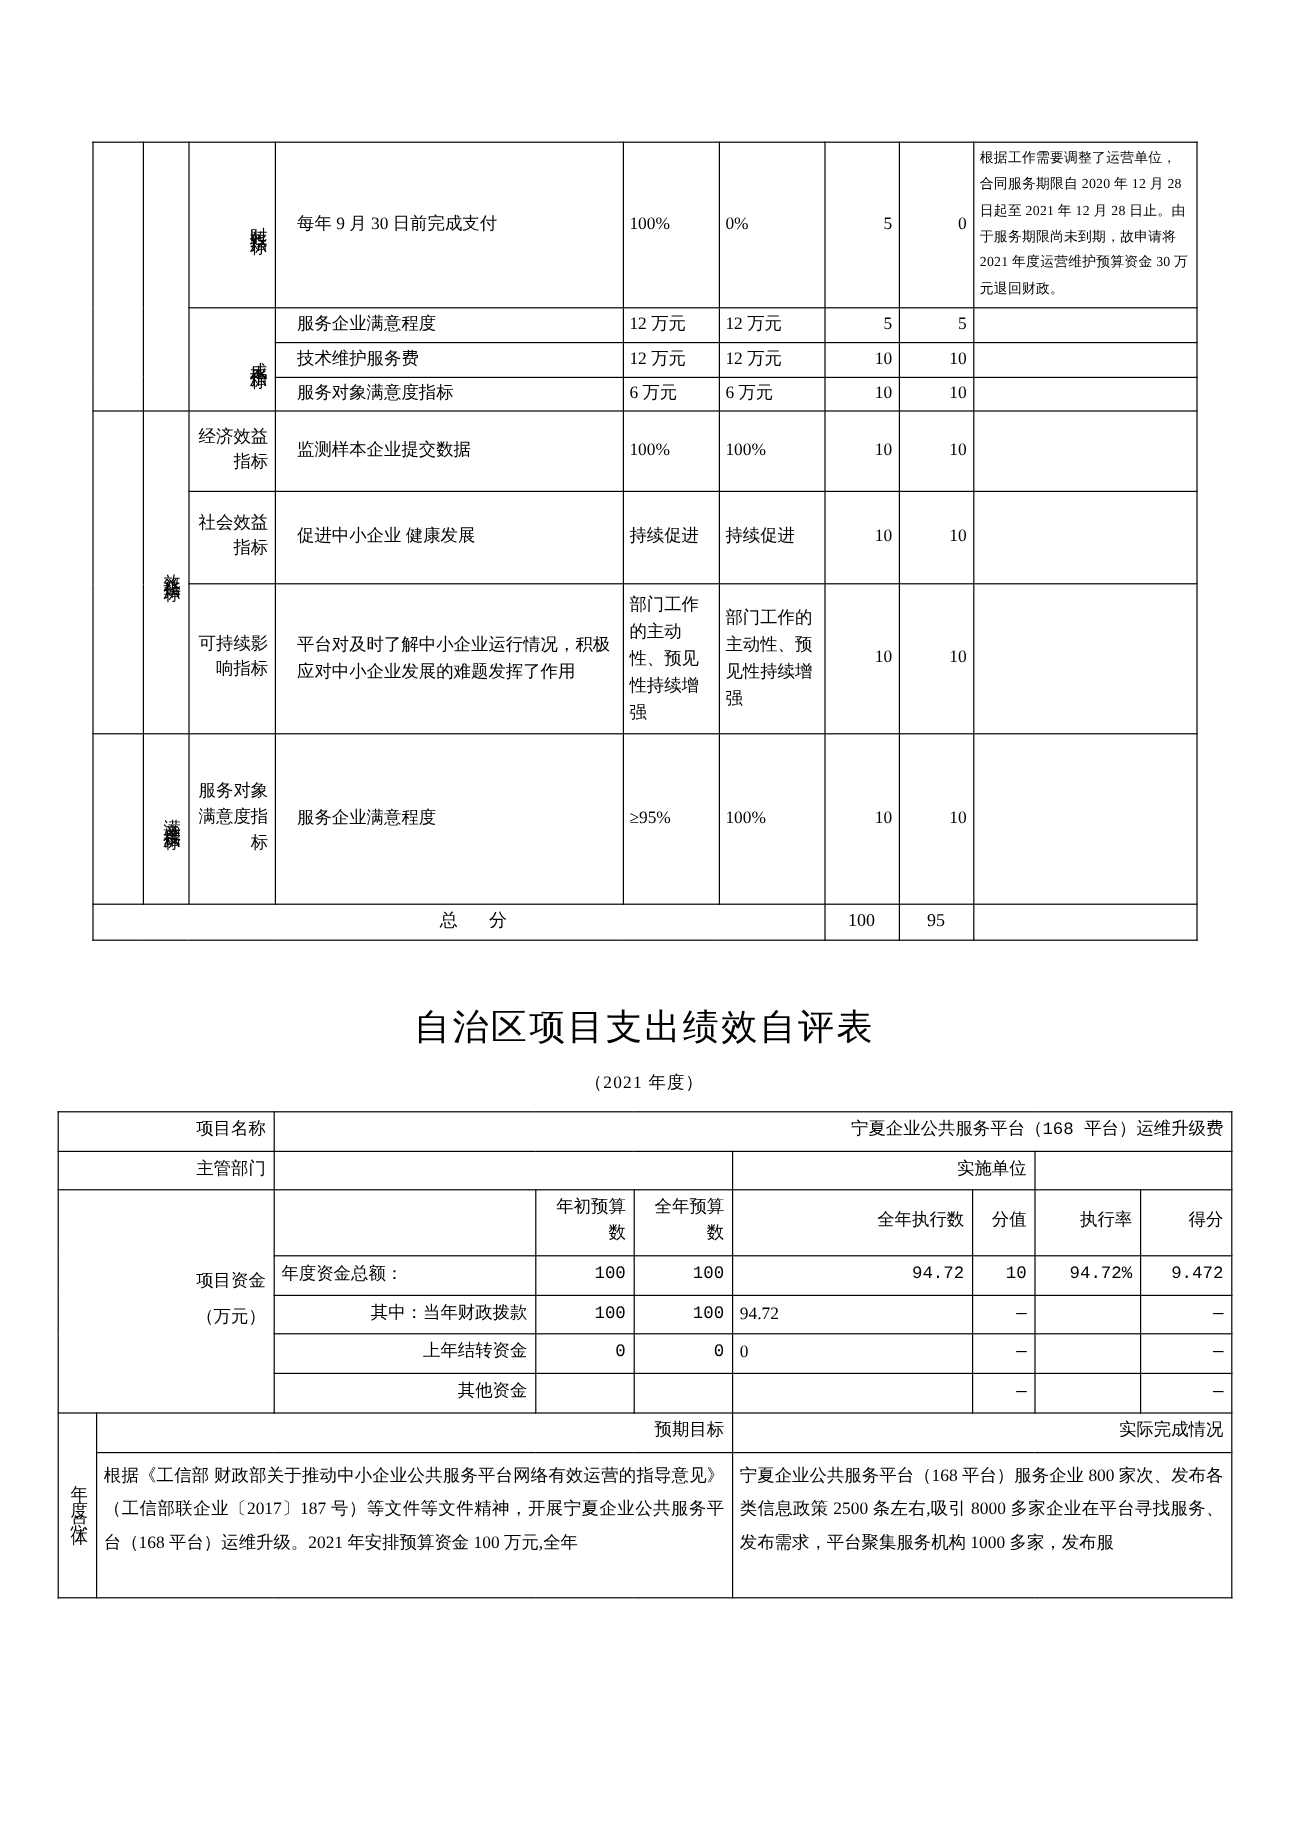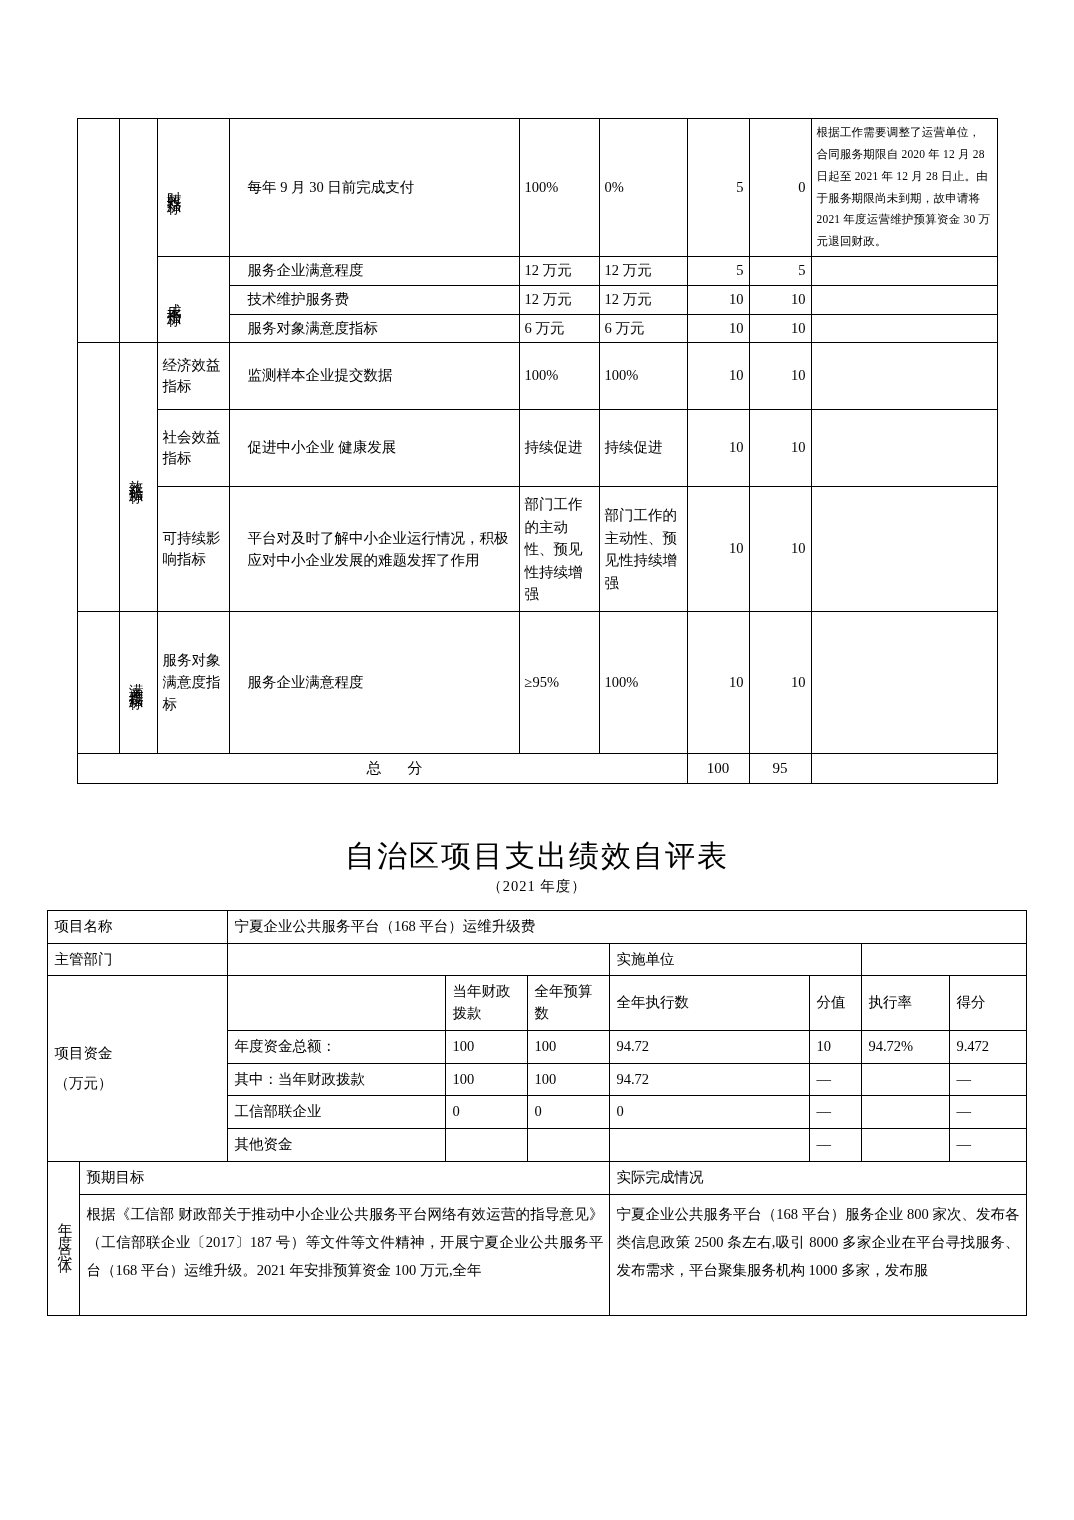--- a/index.html
+++ b/index.html
@@ -32,21 +32,21 @@
     line-height: 1.5;
     vertical-align: middle;
     font-weight: normal;
     word-wrap: break-word;
   }
   .tbl-top {
     width: 920px;
     margin: 0 auto;
     margin-top: 118px;
   }
-  .c-center { text-align: left; }
+  .c-center { text-align: right; font-family: Liberation Mono, monospace; }
   .c-left { text-align: left; }
   .c-right { text-align: right; }
   .vert {
     writing-mode: vertical-rl;
     text-orientation: upright;
     letter-spacing: 3px;
     margin: 0 auto;
     white-space: nowrap;
     display: inline-block;
   }
@@ -69,20 +69,21 @@
     text-align: center;
     font-family: "DejaVu Serif", "Liberation Serif", serif;
     font-weight: normal;
     font-size: 30px;
     letter-spacing: 2px;
     margin-top: 52px;
   }
   .doc-sub {
     text-align: center;
     font-size: 14.5px;
+    margin-top: 16px;
     letter-spacing: 1px;
   }
   .tbl-bottom {
     width: 920px;
     margin: 14px auto 0 auto;
   }
   .tbl-bottom td {
     font-size: 14.5px;
     padding: 5px 6px;
   }
@@ -256,21 +257,21 @@
         <td colspan="3" class="c-center"></td>
         <td colspan="2" class="c-center">实施单位</td>
         <td colspan="2" class="c-center"></td>
       </tr>
       <tr>
         <td colspan="2" rowspan="5" class="c-center">
           <div>项目资金</div>
           <div style="margin-top:8px">（万元）</div>
         </td>
         <td rowspan="1"></td>
-        <td class="c-center">当年财政拨款</td>
+        <td class="c-center">年初预算数</td>
         <td class="c-center">全年预算数</td>
         <td class="c-center">全年执行数</td>
         <td class="c-center">分值</td>
         <td class="c-center">执行率</td>
         <td class="c-center">得分</td>
       </tr>
       <tr>
         <td class="c-left ml">年度资金总额：</td>
         <td class="c-center">100</td>
         <td class="c-center">100</td>
@@ -282,21 +283,21 @@
       <tr>
         <td class="c-center">其中：当年财政拨款</td>
         <td class="c-center">100</td>
         <td class="c-center">100</td>
         <td class="c-left ml">94.72</td>
         <td class="c-center">—</td>
         <td class="c-center"></td>
         <td class="c-center">—</td>
       </tr>
       <tr>
-        <td class="c-center">工信部联企业</td>
+        <td class="c-center">上年结转资金</td>
         <td class="c-center">0</td>
         <td class="c-center">0</td>
         <td class="c-left ml">0</td>
         <td class="c-center">—</td>
         <td class="c-center"></td>
         <td class="c-center">—</td>
       </tr>
       <tr>
         <td class="c-center">其他资金</td>
         <td class="c-center"></td>

